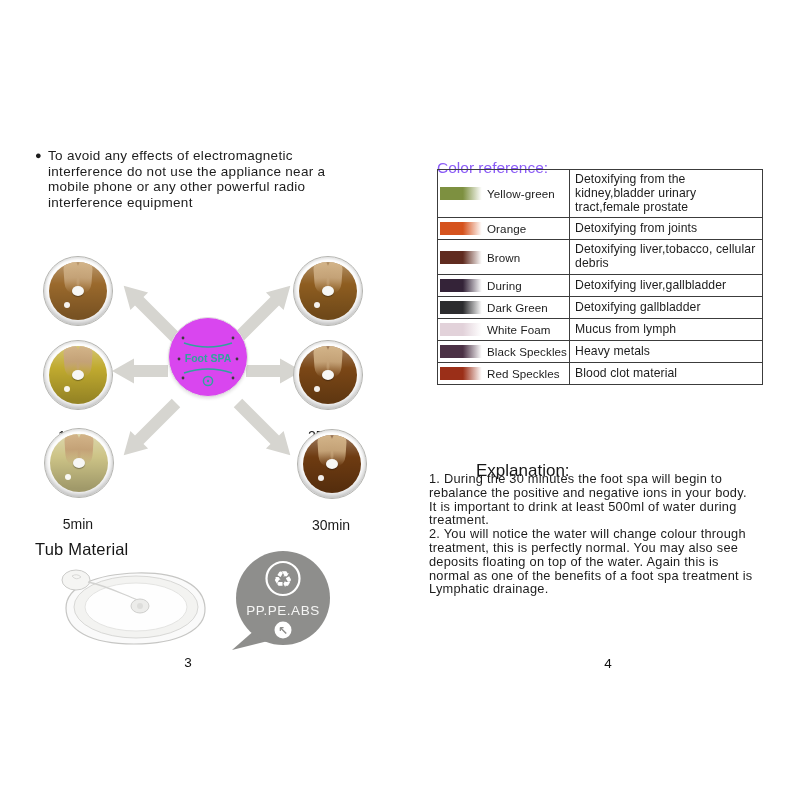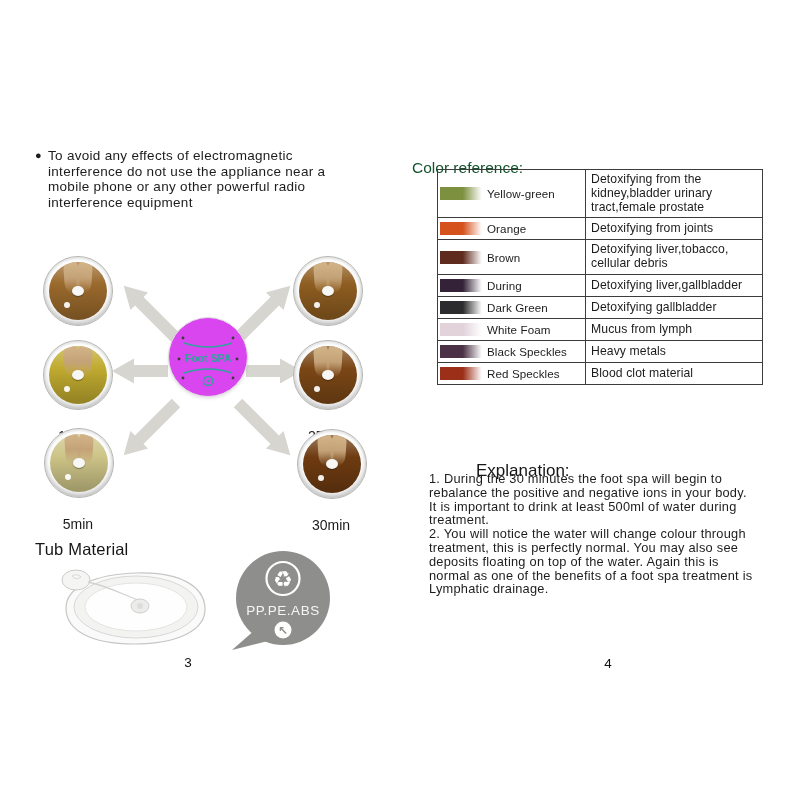--- a/index.html
+++ b/index.html
@@ -37,24 +37,24 @@
   .arr{fill:#d6d5d0;}
   #device{position:absolute;left:168px;top:317px;width:78px;height:78px;border-radius:50%;
     background:#d946ef;border:1.5px solid #e2e2e0;box-shadow:0 2px 3px rgba(0,0,0,.10);}
   
   #tub-figure{position:absolute;left:52px;top:556px;}
   #material-bubble{position:absolute;left:226px;top:551px;}
   .page-number{position:absolute;font-size:13.5px;color:#111;}
   #page-num-left{left:178px;top:655px;width:20px;text-align:center;}
   #page-num-right{left:598px;top:656px;width:20px;text-align:center;}
   
-  #color-ref-heading{position:absolute;left:412px;top:146px;font-size:15.5px;font-weight:400;color:#14532d;}
+  #color-ref-heading{position:absolute;left:437px;top:146px;font-size:15.5px;font-weight:400;color:#8b5cf6;}
   #color-table{position:absolute;left:437px;top:169px;width:326px;border-collapse:collapse;}
   #color-table td{border:1px solid #3c3c3c;vertical-align:middle;}
-  td.namecell{width:126px;padding:4px 18px 4px 2px;}
+  td.namecell{width:126px;padding:4px 2px 4px 2px;}
   .namewrap{display:flex;align-items:center;}
   .swatch{flex:0 0 44px;height:13px;margin-right:3px;
     background:linear-gradient(90deg,var(--c,#888) 0%,var(--c,#888) 52%,rgba(255,255,255,0) 95%);}
   .cname{font-size:11.6px;letter-spacing:.1px;white-space:nowrap;}
   td.desccell{padding:3px 5px;font-size:12.2px;line-height:1.13;letter-spacing:.1px;}
   #explanation-heading{position:absolute;left:437px;top:447px;font-size:17px;font-weight:400;color:#161616;margin-left:39px;}
   #explanation{position:absolute;left:429px;top:472px;width:324px;font-size:12.8px;line-height:13.8px;letter-spacing:.25px;}
   #explanation p{margin:0;}
 </style>
 </head>

